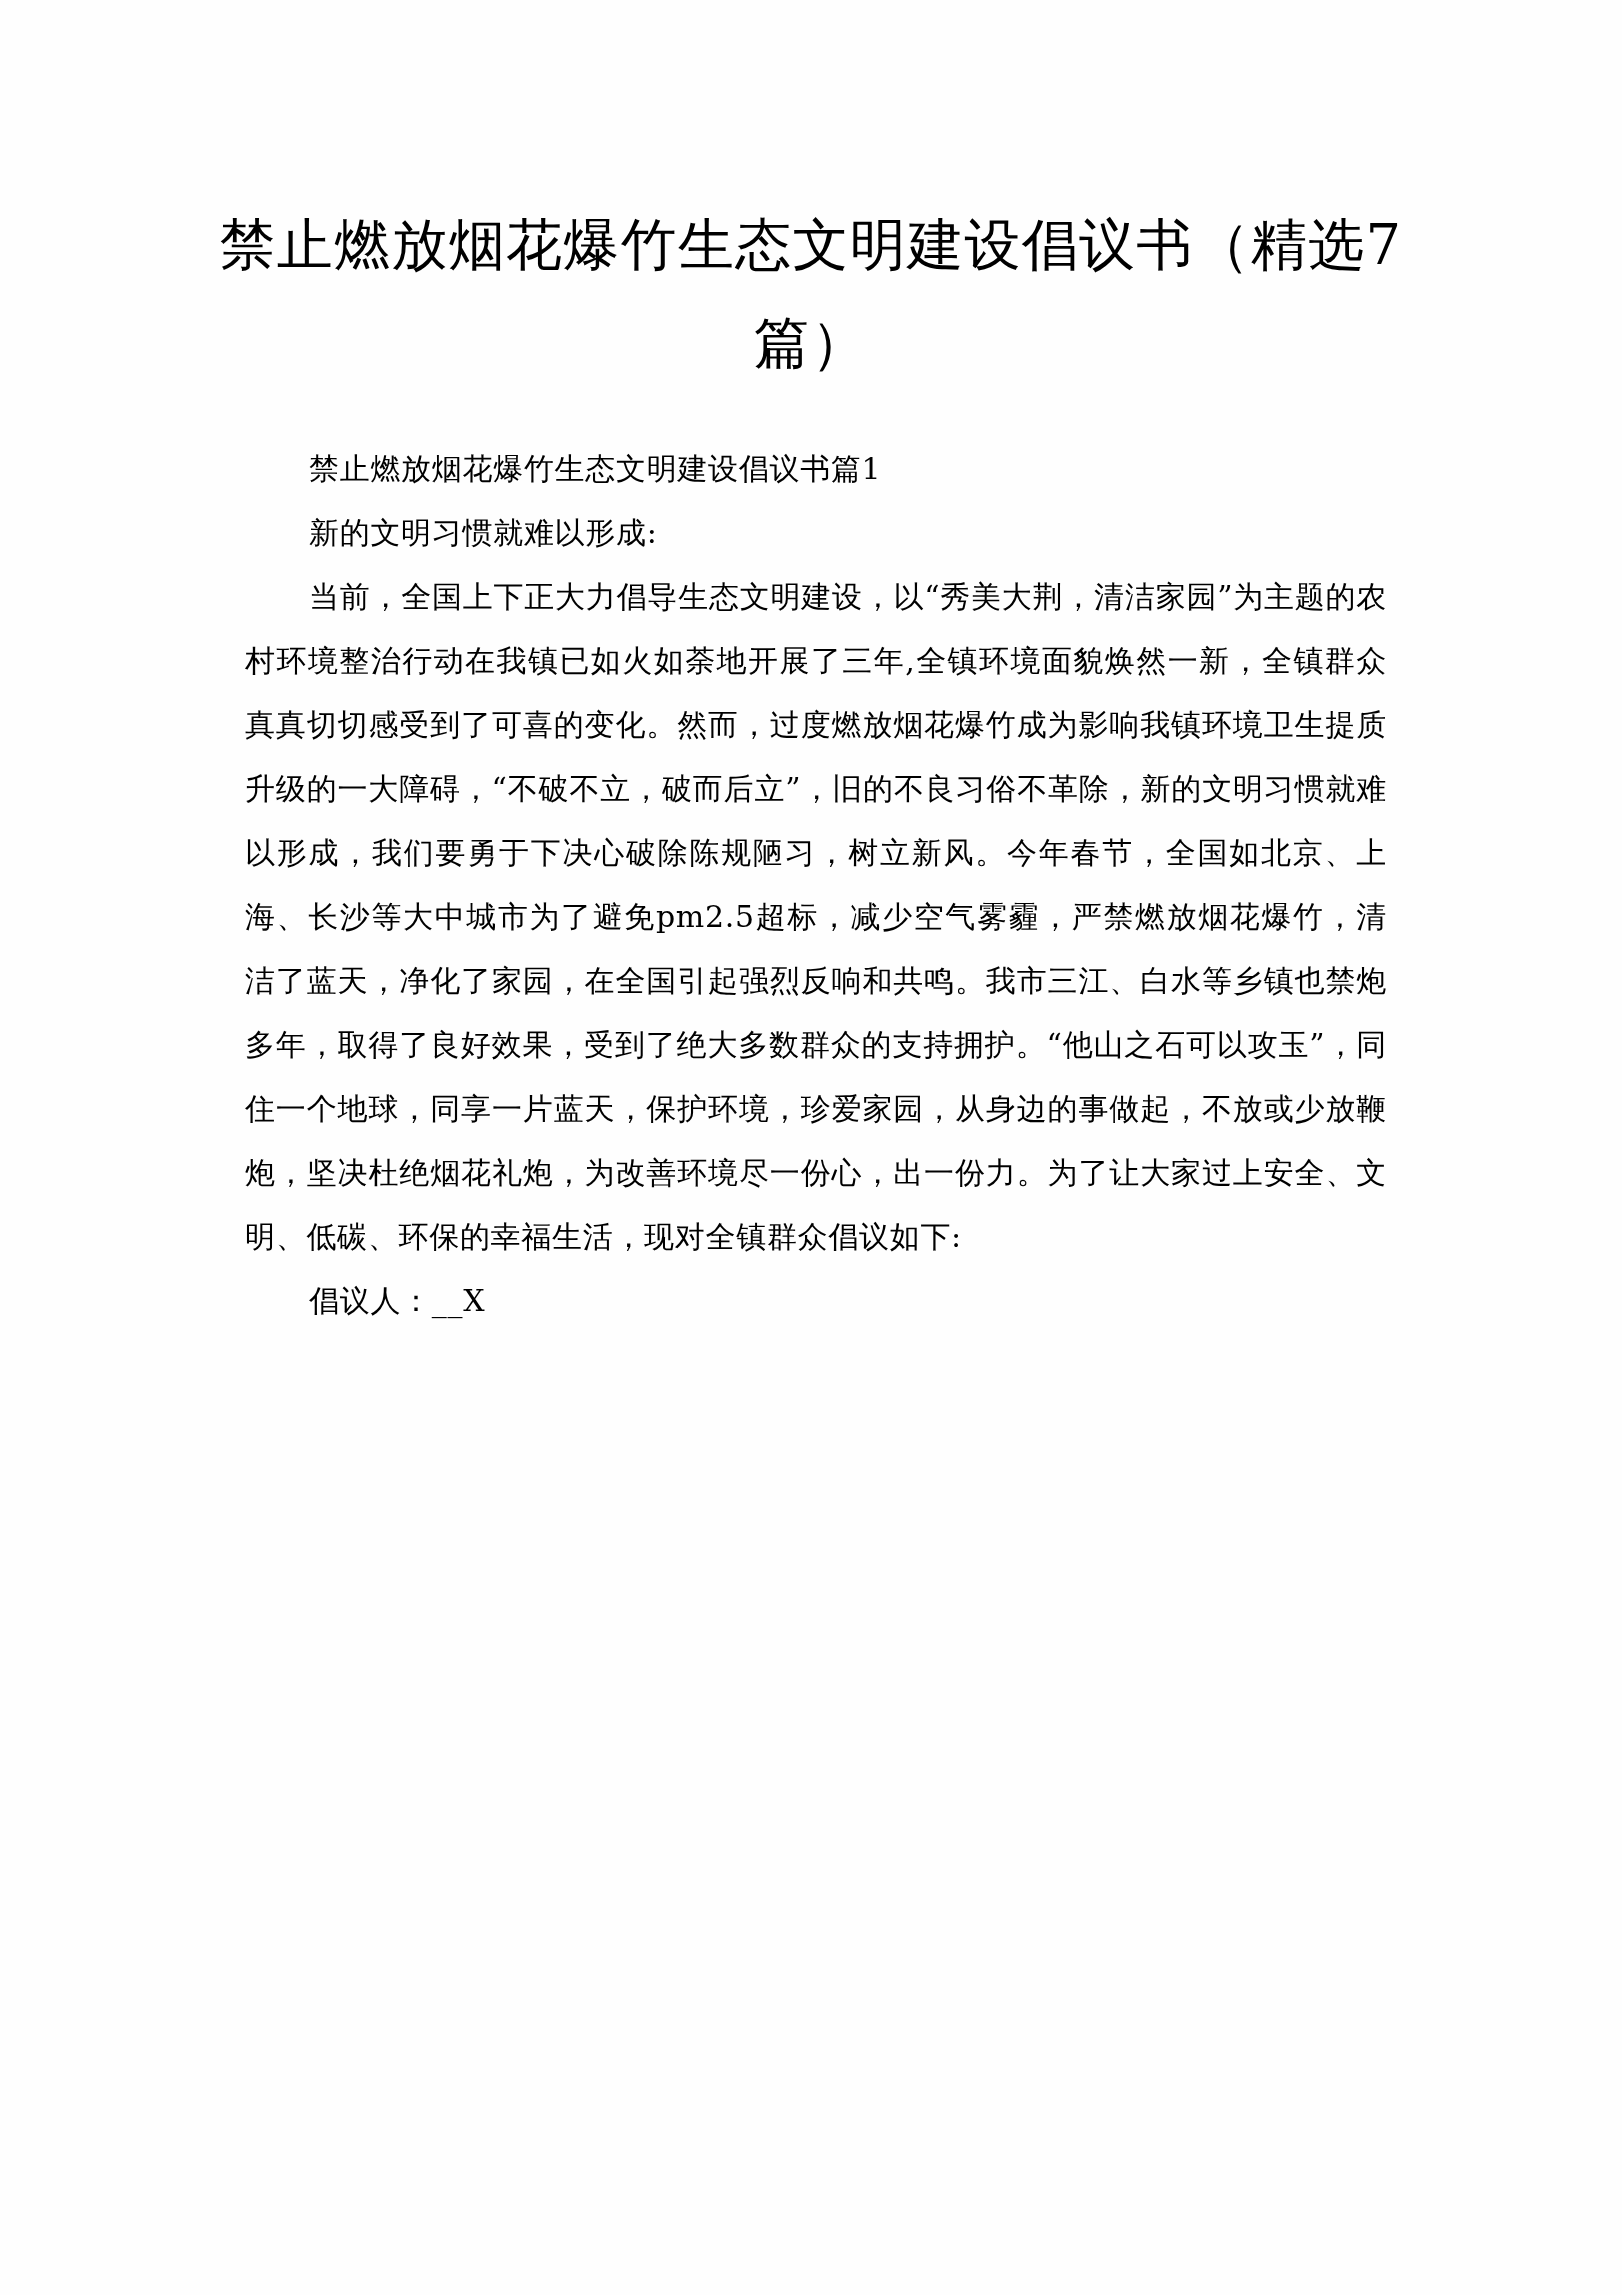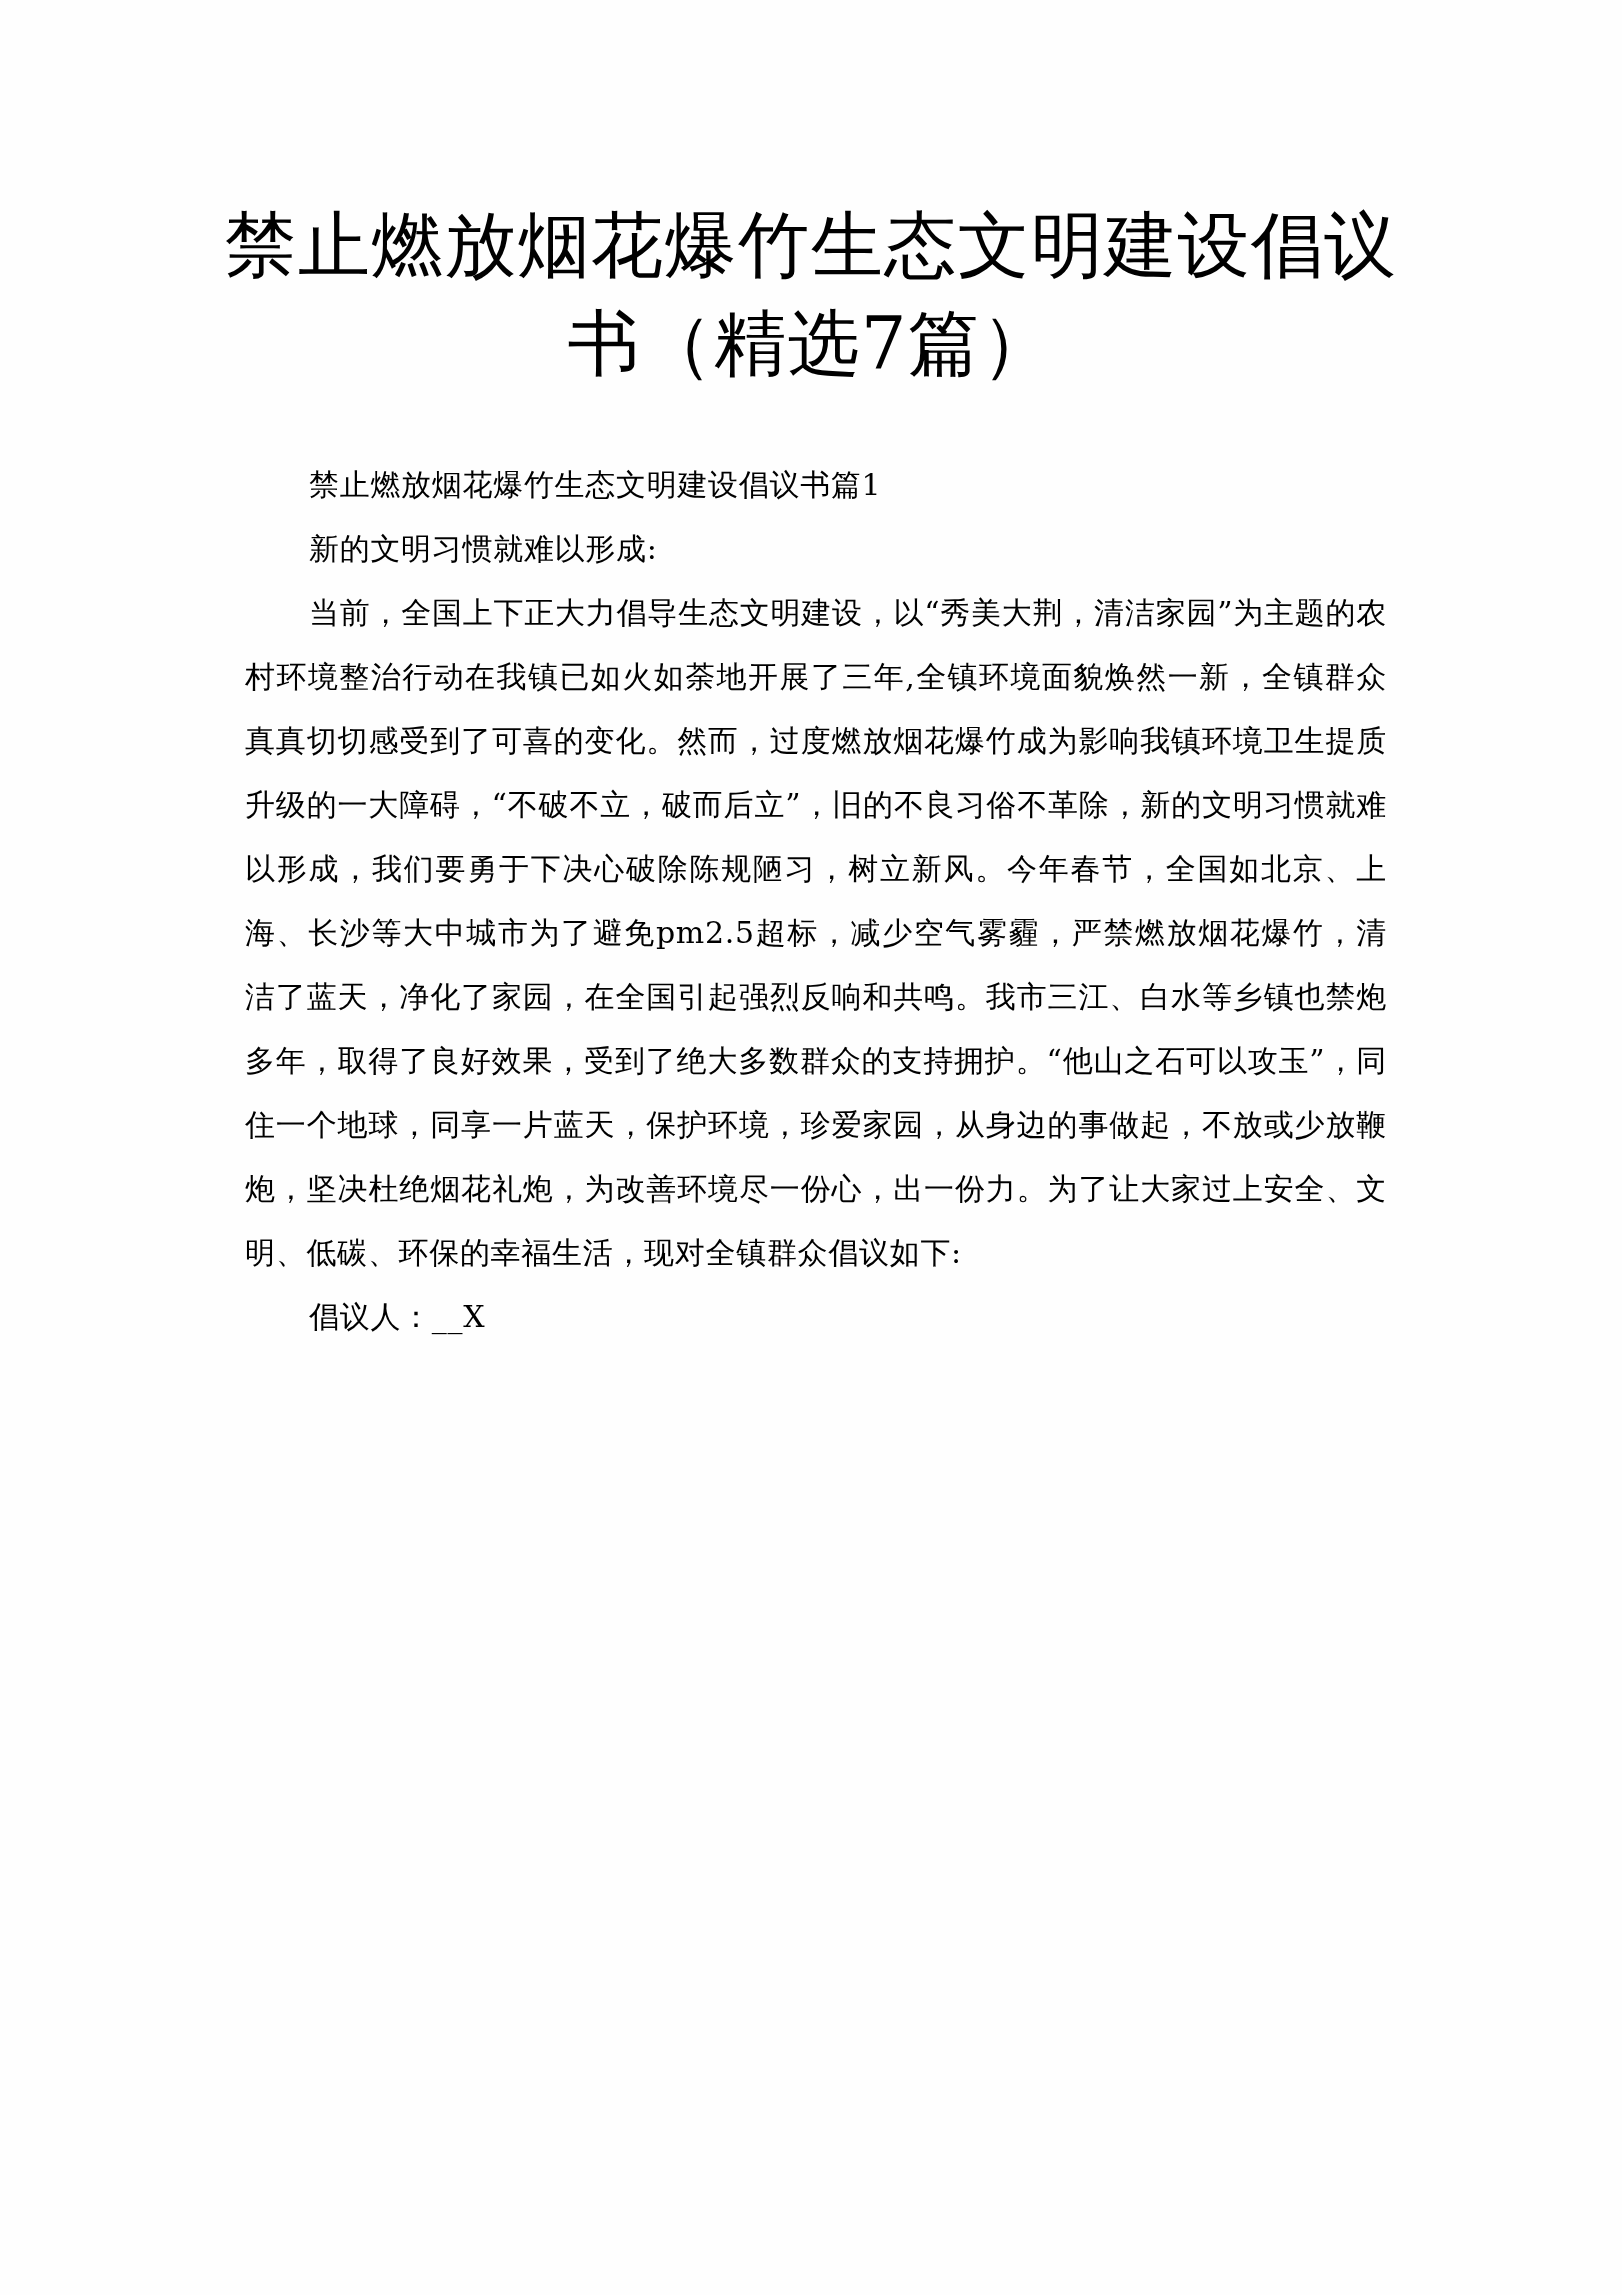--- a/index.html
+++ b/index.html
@@ -21,30 +21,30 @@
     width: 1623px;
     height: 2295px;
     background: #fefefe;
   }
   .title {
     position: absolute;
     left: 196px;
     top: 196px;
     width: 1230px;
     text-align: center;
-    font-size: 72px;
+    font-size: 56px;
     line-height: 98px;
     font-weight: normal;
     letter-spacing: 1.3px;
     margin: 0;
   }
   .body {
     position: absolute;
     left: 245px;
-    top: 453px;
+    top: 437px;
     width: 1142px;
   }
   .para {
     margin: 0;
     font-size: 30px;
     line-height: 64px;
     text-align: justify;
     text-justify: inter-character;
     letter-spacing: 0.7px;
   }

